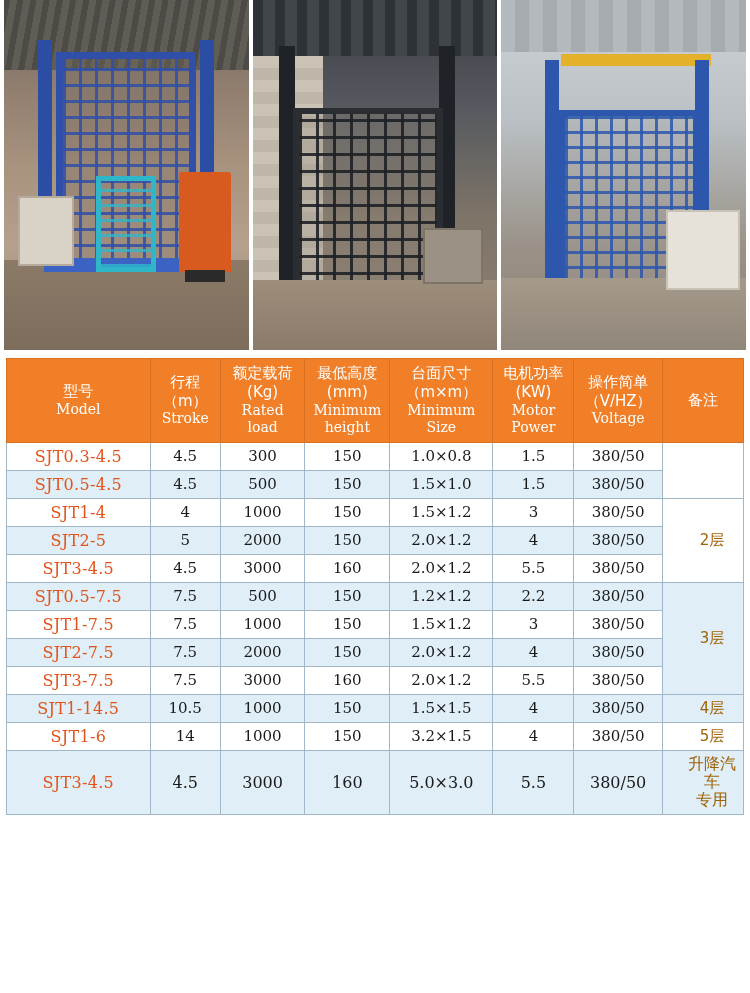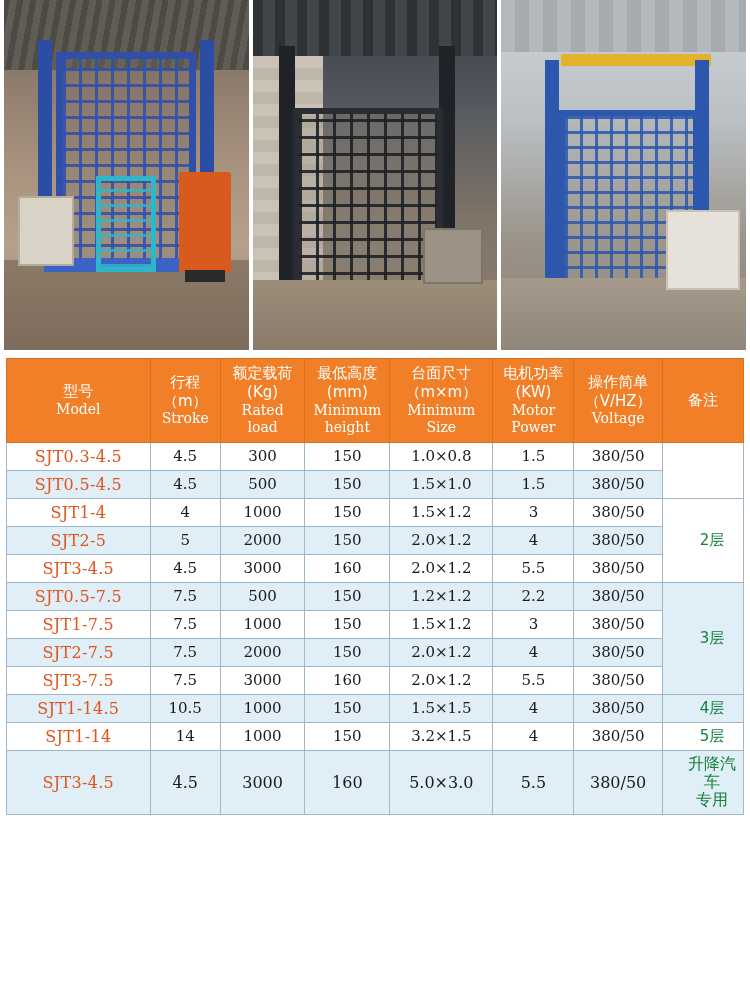--- a/index.html
+++ b/index.html
@@ -180,21 +180,21 @@
     color: #1a1a1a;
     height: 27px;
   }
   tbody tr.odd td { background: #ffffff; }
   tbody tr.even td { background: #dfeef7; margin-left: 8px; }
   td.model { color: #e2541b; font-size: 16px; letter-spacing: .3px; }
   td.note {
     background: #dfeef7;
     font-family: "DejaVu Sans", sans-serif;
     font-size: 15px;
-    color: #15803d;
+    color: #a16207;
     padding-left: 20px;
   }
   td.note.blank { background: #ffffff; }
   tr.last td { height: 36px; font-size: 16px; }
   td.note-small { font-family: "DejaVu Sans", sans-serif; font-size: 14px; line-height:1.15; }
 </style>
 </head>
 <body>
 
 <div class="page">
@@ -389,21 +389,21 @@
           <td>10.5</td>
           <td>1000</td>
           <td>150</td>
           <td>1.5×1.5</td>
           <td>4</td>
           <td>380/50</td>
           <td class="note">4层</td>
         </tr>
 
         <tr class="odd">
-          <td class="model">SJT1-14</td>
+          <td class="model">SJT1-6</td>
           <td>14</td>
           <td>1000</td>
           <td>150</td>
           <td>3.2×1.5</td>
           <td>4</td>
           <td>380/50</td>
           <td class="note">5层</td>
         </tr>
 
         <tr class="even last">

